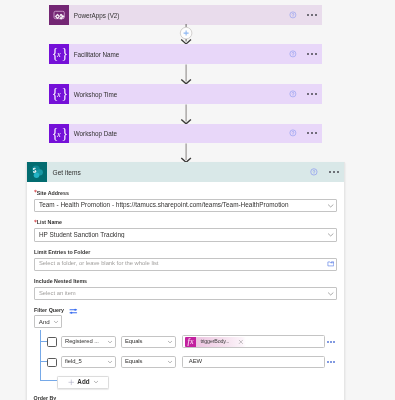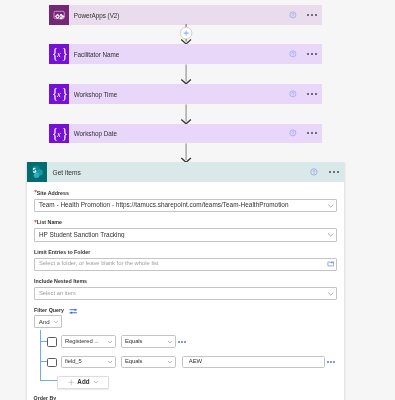--- a/index.html
+++ b/index.html
@@ -338,20 +338,37 @@
           <svg class="chev" viewBox="0 0 16 16" style="width:6px;height:6px;flex:0 0 6px">
             <path d="M3.4 6 L8 10.3 L12.6 6" fill="none" stroke="#616161" stroke-width="1.2" stroke-linecap="round" stroke-linejoin="round"></path>
           </svg>
         </div>
         <div class="fdd" style="width:55.5px; margin-left:4.3px;">
           <span>Equals</span>
           <svg class="chev" viewBox="0 0 16 16" style="width:6px;height:6px;flex:0 0 6px">
             <path d="M3.4 6 L8 10.3 L12.6 6" fill="none" stroke="#616161" stroke-width="1.2" stroke-linecap="round" stroke-linejoin="round"></path>
           </svg>
         </div>
+        <div class="fvalbox" style="width:143px; margin-left:5.7px;">
+          <div class="chip">
+            <div class="fx">
+              <svg width="9" height="9" viewBox="0 0 16 16">
+                <text x="8.2" y="12.6" font-family="Liberation Serif, serif" font-style="italic" font-size="13" font-weight="bold" fill="#f6c8ea" text-anchor="middle">fx</text>
+              </svg>
+            </div>
+            <div class="chipbody">
+              <span class="ctxt">triggerBody...</span>
+              <span class="cx">
+                <svg width="5.8" height="5.8" viewBox="0 0 16 16">
+                  <path d="M3.4 3.4 L12.6 12.6 M12.6 3.4 L3.4 12.6" stroke="#6e6e6e" stroke-width="1.1" stroke-linecap="round"></path>
+                </svg>
+              </span>
+            </div>
+          </div>
+        </div>
         <div class="rowdots" style="margin-left:2.1px;">
             <i></i>
             <i></i>
             <i></i>
           </div>
       </div>
 
       <div class="frow" style="left:20.2px; top:26px;">
         <div class="cbx" style="margin-top:0.9px;"></div>
         <div class="fdd" style="width:55.7px; margin-left:3.8px;">

